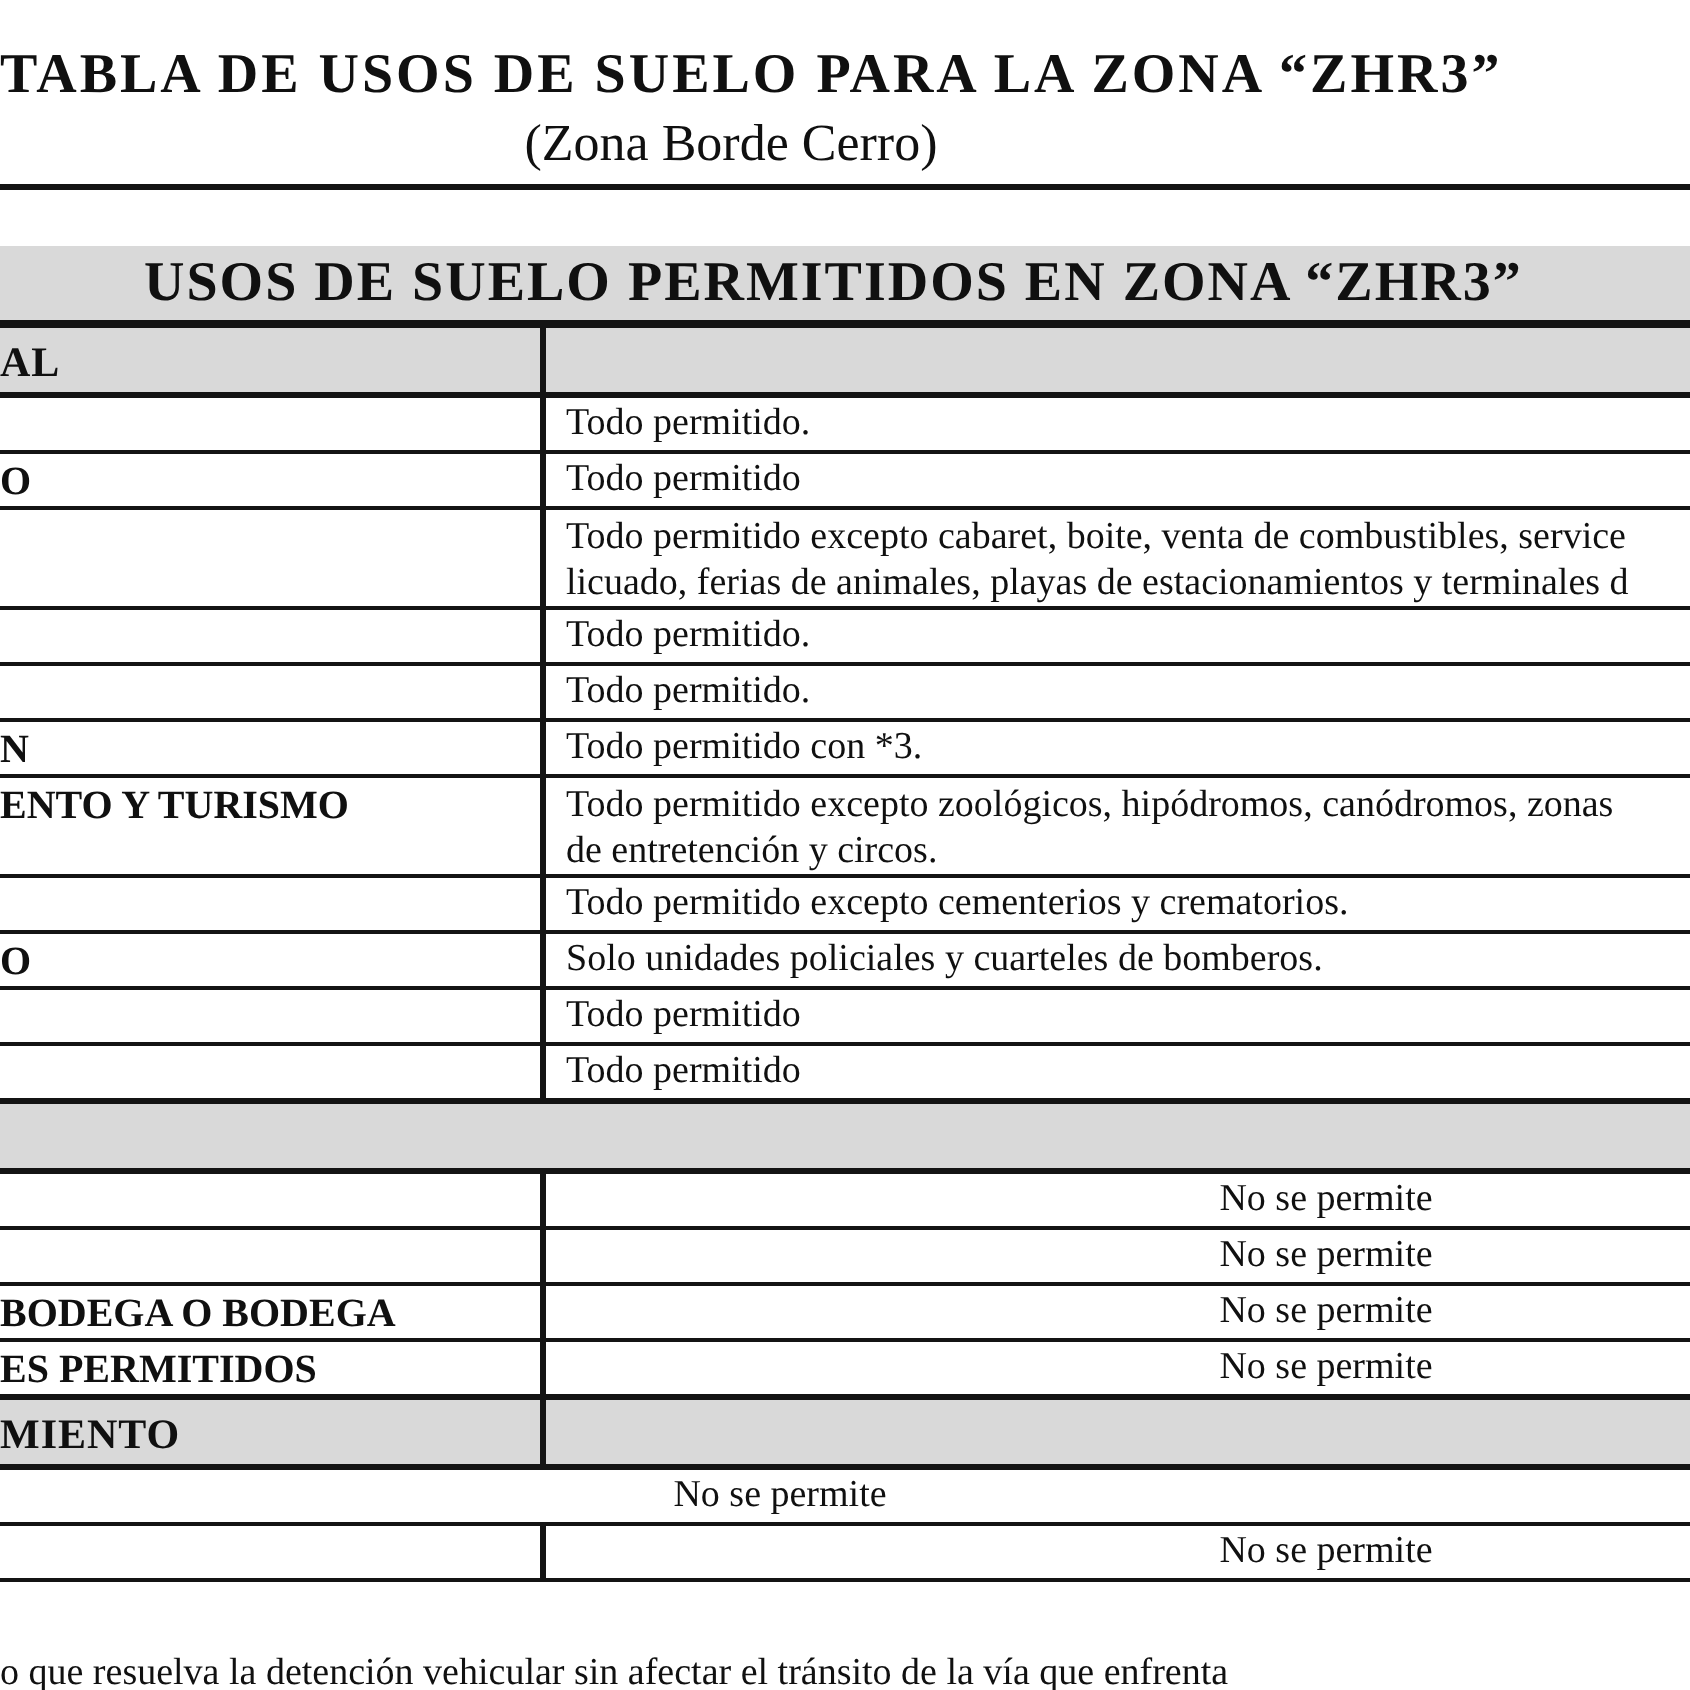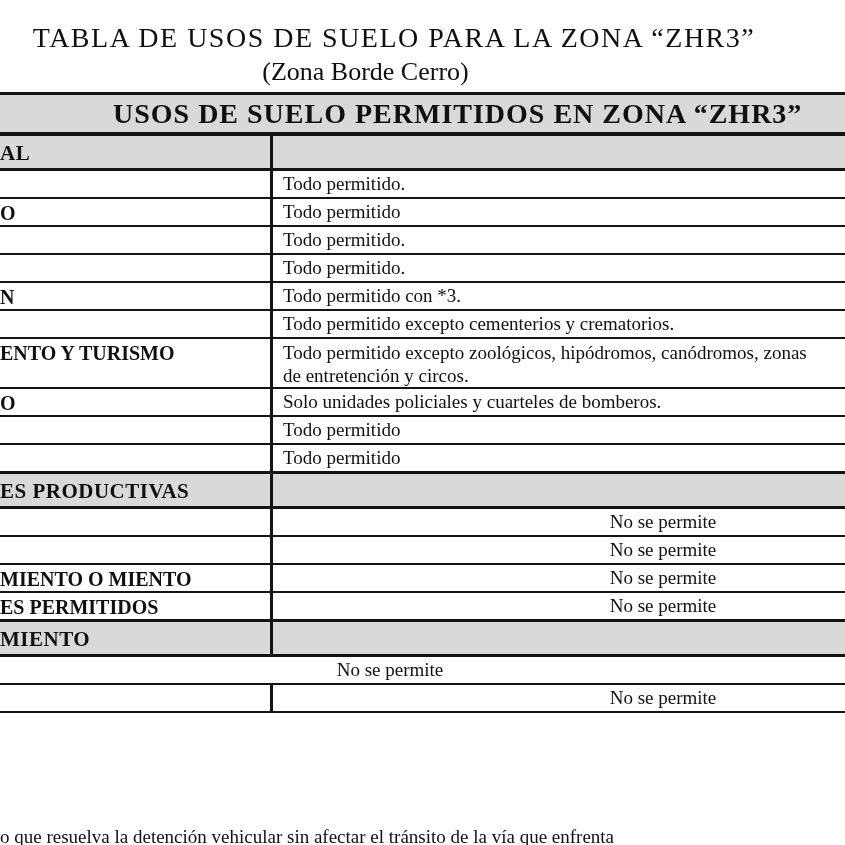--- a/index.html
+++ b/index.html
@@ -1,25 +1,25 @@
 <!DOCTYPE html>
 <html><head>
 <meta charset="utf-8">
 <style>
   html,body{margin:0;padding:0;background:#fff;}
   #canvas{position:relative;width:845px;height:845px;overflow:hidden;background:#ffffff;
           font-family:"Liberation Serif","DejaVu Serif",serif;color:#101010;}
-  .doc-title{position:absolute;top:22px;left:0;width:788px;text-align:center;
-             font-size:28px;font-weight:normal;letter-spacing:1.5px;white-space:nowrap;}
+  .doc-title{position:absolute;top:22px;left:0;width:788px;text-align:left;
+             font-size:28px;font-weight:bold;letter-spacing:1.5px;white-space:nowrap;}
   .doc-subtitle{position:absolute;top:57px;left:0;width:731px;text-align:center;
                 font-size:26px;white-space:nowrap;}
   .table{position:absolute;top:92px;left:0;width:845px;border-top:3px solid #141414;}
   .band{background:#d9d9d9;border-bottom:3px solid #141414;height:37px;
         font-size:28px;font-weight:bold;letter-spacing:1px;white-space:nowrap;
-        padding-left:113px;line-height:37px;overflow:hidden;}
+        padding-left:72px;line-height:37px;overflow:hidden;margin-top:28px;}
   .row{display:flex;border-bottom:2px solid #141414;background:#fff;min-height:26px;}
   .row.tall{min-height:46px;}
   .row.section{background:#d9d9d9;min-height:32px;border-top:1px solid #141414;border-bottom:3px solid #141414;}
   .cell-l{width:273px;flex:0 0 273px;border-right:3px solid #141414;box-sizing:border-box;
           font-weight:bold;font-size:20px;line-height:24px;padding-top:2px;overflow:hidden;white-space:nowrap;}
   .row.section .cell-l{font-size:21px;line-height:26px;padding-top:4px;letter-spacing:0.5px;}
   .cell-r{flex:1 1 auto;position:relative;overflow:visible;font-size:19px;line-height:22px;}
   .cell-r-inner{width:780px;white-space:pre-line;padding-top:2px;}
   .cell-r-inner.left{padding-left:10px;text-align:left;}
   .cell-r-inner.center{text-align:center;padding-left:0;}
@@ -53,20 +53,29 @@
     </div>
   </div>
         <div class="row normal">
     <div class="cell-l">
       <span>O</span>
     </div>
     <div class="cell-r">
       <div class="cell-r-inner left">Todo permitido</div>
     </div>
   </div>
+        <div class="row tall">
+    <div class="cell-l">
+      <span></span>
+    </div>
+    <div class="cell-r">
+      <div class="cell-r-inner left">Todo permitido excepto cabaret, boite, venta de combustibles, service
+licuado, ferias de animales, playas de estacionamientos y terminales d</div>
+    </div>
+  </div>
         <div class="row normal">
     <div class="cell-l">
       <span></span>
     </div>
     <div class="cell-r">
       <div class="cell-r-inner left">Todo permitido.</div>
     </div>
   </div>
         <div class="row normal">
     <div class="cell-l">
@@ -75,41 +84,41 @@
     <div class="cell-r">
       <div class="cell-r-inner left">Todo permitido.</div>
     </div>
   </div>
         <div class="row normal">
     <div class="cell-l">
       <span>N</span>
     </div>
     <div class="cell-r">
       <div class="cell-r-inner left">Todo permitido con *3.</div>
-    </div>
-  </div>
-        <div class="row normal">
-    <div class="cell-l">
-      <span></span>
-    </div>
-    <div class="cell-r">
-      <div class="cell-r-inner left">Todo permitido excepto cementerios y crematorios.</div>
     </div>
   </div>
         <div class="row tall">
     <div class="cell-l">
       <span>ENTO Y TURISMO</span>
     </div>
     <div class="cell-r">
       <div class="cell-r-inner left">Todo permitido excepto zoológicos, hipódromos, canódromos, zonas
 de entretención y circos.</div>
     </div>
   </div>
         <div class="row normal">
     <div class="cell-l">
+      <span></span>
+    </div>
+    <div class="cell-r">
+      <div class="cell-r-inner left">Todo permitido excepto cementerios y crematorios.</div>
+    </div>
+  </div>
+        <div class="row normal">
+    <div class="cell-l">
       <span>O</span>
     </div>
     <div class="cell-r">
       <div class="cell-r-inner left">Solo unidades policiales y cuarteles de bomberos.</div>
     </div>
   </div>
         <div class="row normal">
     <div class="cell-l">
       <span></span>
     </div>
@@ -119,23 +128,20 @@
   </div>
         <div class="row normal">
     <div class="cell-l">
       <span></span>
     </div>
     <div class="cell-r">
       <div class="cell-r-inner left">Todo permitido</div>
     </div>
   </div>
         <div class="row section">
-    <div class="cell-l">
-      <span>ES PRODUCTIVAS</span>
-    </div>
     <div class="cell-r">
       <div class="cell-r-inner left"></div>
     </div>
   </div>
         <div class="row normal">
     <div class="cell-l">
       <span></span>
     </div>
     <div class="cell-r">
       <div class="cell-r-inner center">No se permite</div>
@@ -144,21 +150,21 @@
         <div class="row normal">
     <div class="cell-l">
       <span></span>
     </div>
     <div class="cell-r">
       <div class="cell-r-inner center">No se permite</div>
     </div>
   </div>
         <div class="row normal">
     <div class="cell-l">
-      <span>MIENTO O MIENTO</span>
+      <span>BODEGA O BODEGA</span>
     </div>
     <div class="cell-r">
       <div class="cell-r-inner center">No se permite</div>
     </div>
   </div>
         <div class="row normal">
     <div class="cell-l">
       <span>ES PERMITIDOS</span>
     </div>
     <div class="cell-r">

